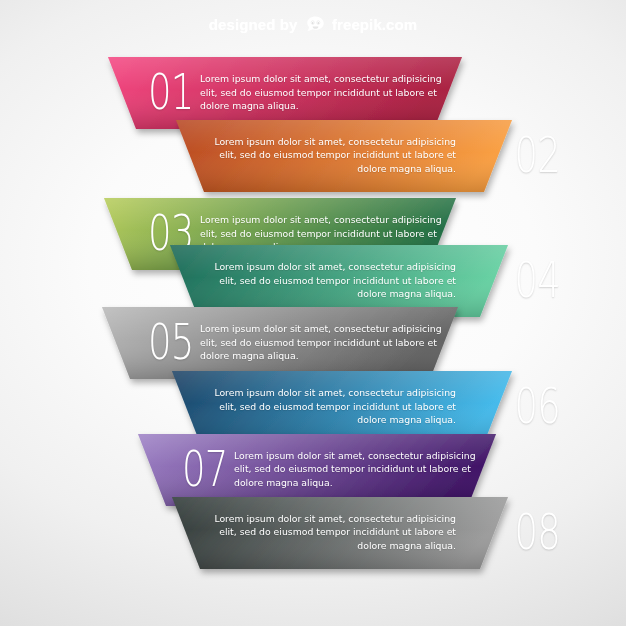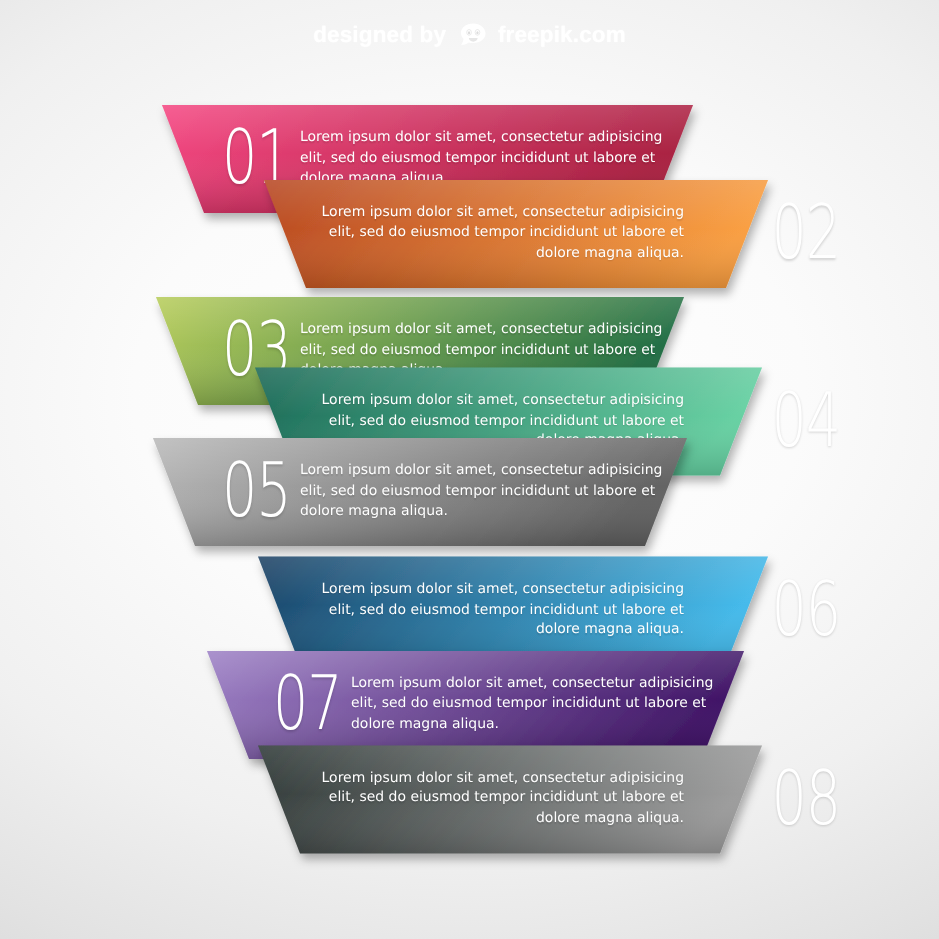--- a/index.html
+++ b/index.html
@@ -127,21 +127,21 @@
         <ellipse cx="12.3" cy="6.6" rx="1.55" ry="1.9" fill="#ffffff" stroke="#e3e3e3" stroke-width="0.5"></ellipse>
         <ellipse cx="6.7" cy="6.9" rx="0.75" ry="1.0" fill="#dcdcdc"></ellipse>
         <ellipse cx="12.3" cy="6.9" rx="0.75" ry="1.0" fill="#dcdcdc"></ellipse>
         <path d="M6.6 10.4h5.8c0 1.4-1.3 2.4-2.9 2.4S6.6 11.8 6.6 10.4z" fill="#e6e6e6"></path>
       </svg>
     </span>
     <span class="credit-text">freepik.com</span>
   </div>
 
   <div id="stack">
-      <div class="banner left" style="top: 70px; z-index: 10;">
+      <div class="banner left" style="top: 57px; z-index: 10;">
         <svg viewBox="0 0 626 78">
           <defs>
             <linearGradient id="g0" x1="0%" y1="0%" x2="100%" y2="18%">
               <stop offset="0%" stop-color="#f4427e"></stop>
               <stop offset="100%" stop-color="#a81a3c"></stop>
             </linearGradient>
             <linearGradient id="s0" x1="0%" y1="0%" x2="0%" y2="100%">
               <stop offset="0%" stop-color="rgba(255,255,255,0.16)"></stop>
               <stop offset="45%" stop-color="rgba(255,255,255,0.03)"></stop>
               <stop offset="100%" stop-color="rgba(0,0,0,0.16)"></stop>
@@ -223,21 +223,21 @@
             </filter>
           </defs>
           <polygon filter="url(#f3)" points="170,0 508,0 480,72 198,72" fill="url(#g3)"></polygon>
           <polygon points="170,0 508,0 480,72 198,72" fill="url(#s3)"></polygon>
         </svg>
         <div class="banner-content">
           <div class="num">04</div>
           <div class="desc">Lorem ipsum dolor sit amet, consectetur adipisicing elit, sed do eiusmod tempor incididunt ut labore et dolore magna aliqua.</div>
         </div>
       </div>
-      <div class="banner left" style="top: 292px; z-index: 14;">
+      <div class="banner left" style="top: 307px; z-index: 14;">
         <svg viewBox="0 0 626 78">
           <defs>
             <linearGradient id="g4" x1="0%" y1="0%" x2="100%" y2="18%">
               <stop offset="0%" stop-color="#b7b7b7"></stop>
               <stop offset="100%" stop-color="#5e5e5e"></stop>
             </linearGradient>
             <linearGradient id="s4" x1="0%" y1="0%" x2="0%" y2="100%">
               <stop offset="0%" stop-color="rgba(255,255,255,0.16)"></stop>
               <stop offset="45%" stop-color="rgba(255,255,255,0.03)"></stop>
               <stop offset="100%" stop-color="rgba(0,0,0,0.16)"></stop>

